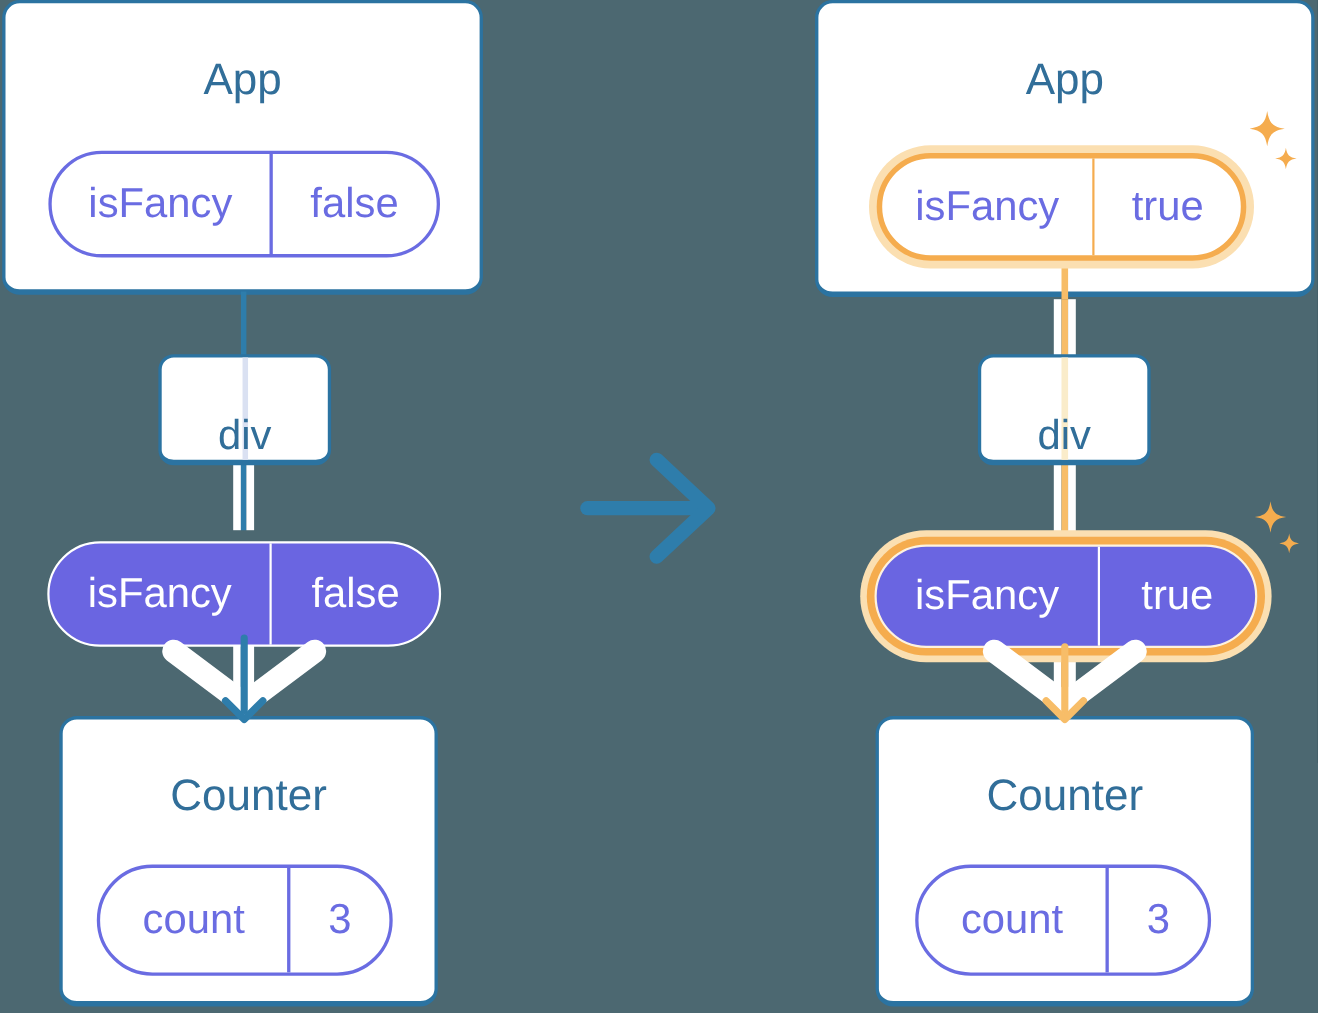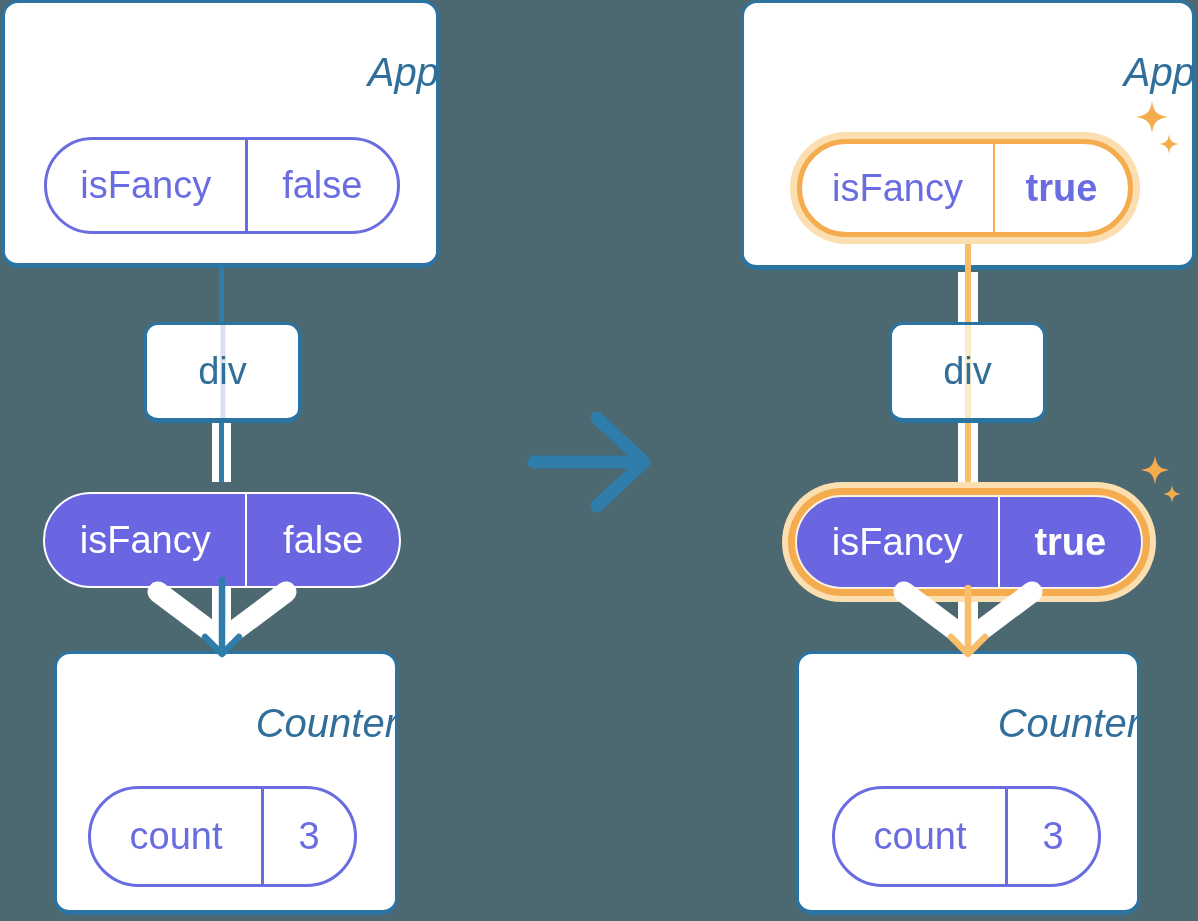--- a/index.html
+++ b/index.html
@@ -9,29 +9,29 @@
     font-family:"Liberation Sans",sans-serif;
   }
   .panel{position:absolute;inset:0;}
   
   .card{
     position:absolute;background:var(--card-bg,#fff);
     border:3px solid var(--card-border,#2b73a1);border-bottom-width:5px;
     border-radius:16px;z-index:1;box-sizing:border-box;
   }
   .title{
-    position:absolute;text-align:right;z-index:2;
-    font-size:40px;line-height:46px;color:var(--title-text,#316e99);font-style:italic;
+    position:absolute;text-align:center;z-index:2;
+    font-size:40px;line-height:46px;color:var(--title-text,#316e99);
   }
   
   .divbox{
     position:absolute;background:var(--card-bg,#fff);
     border:3px solid var(--card-border,#2b73a1);border-bottom-width:5px;
     border-radius:14px;z-index:3;box-sizing:border-box;
-    display:flex;align-items:center;justify-content:center;
+    display:flex;align-items:flex-end;justify-content:center;
   }
   .divbox .label{position:relative;z-index:2;font-size:38px;color:var(--title-text,#316e99);}
   .inner-line{position:absolute;top:0;bottom:0;left:50%;transform:translateX(-50%);z-index:1;}
   .inner-line.lav{width:5px;background:var(--lavender-line,#dae1f2);}
   .inner-line.pea{width:6px;background:var(--peach-line,#faecca);}
   
   .pill{
     position:absolute;display:flex;z-index:3;box-sizing:border-box;
     border-radius:60px;font-size:38px;margin-top:14px;
   }
@@ -44,21 +44,21 @@
   .pill-hl-outline{
     border:5px solid var(--orange,#f5ac4e);background:#fff;color:var(--purple,#6a6ce2);
     box-shadow:0 0 0 7px var(--orange-glow,#fbdfb1);
   }
   .pill-hl-outline .cell.first{border-right:2px solid var(--orange,#f5ac4e);}
   .pill-hl-filled{
     background:var(--purple-fill,#6a65e1);border:2px solid #fdf2df;color:#fff;
     box-shadow:0 0 0 7px var(--orange,#f5ac4e),0 0 0 13px var(--orange-glow,#fbdfb1);
   }
   .pill-hl-filled .cell.first{border-right:2px solid #fff;}
-  .bold{font-weight:bold;}
+  .bold{font-weight:normal;}
   
   .vline{position:absolute;z-index:2;}
   .vline.teal{background:var(--flow-teal,#2e7dab);}
   .vline.orng{background:var(--orange-line,#f7bd68);}
   .cased{position:absolute;display:flex;z-index:2;}
   .cased i{display:block;height:100%;}
   .cased .case{width:7px;background:#fff;}
   .cased .core-t{width:5px;background:var(--flow-teal,#2e7dab);}
   .cased .core-o{width:6px;background:var(--orange-line,#f7bd68);}
   svg.arrow{position:absolute;z-index:4;overflow:visible;}

